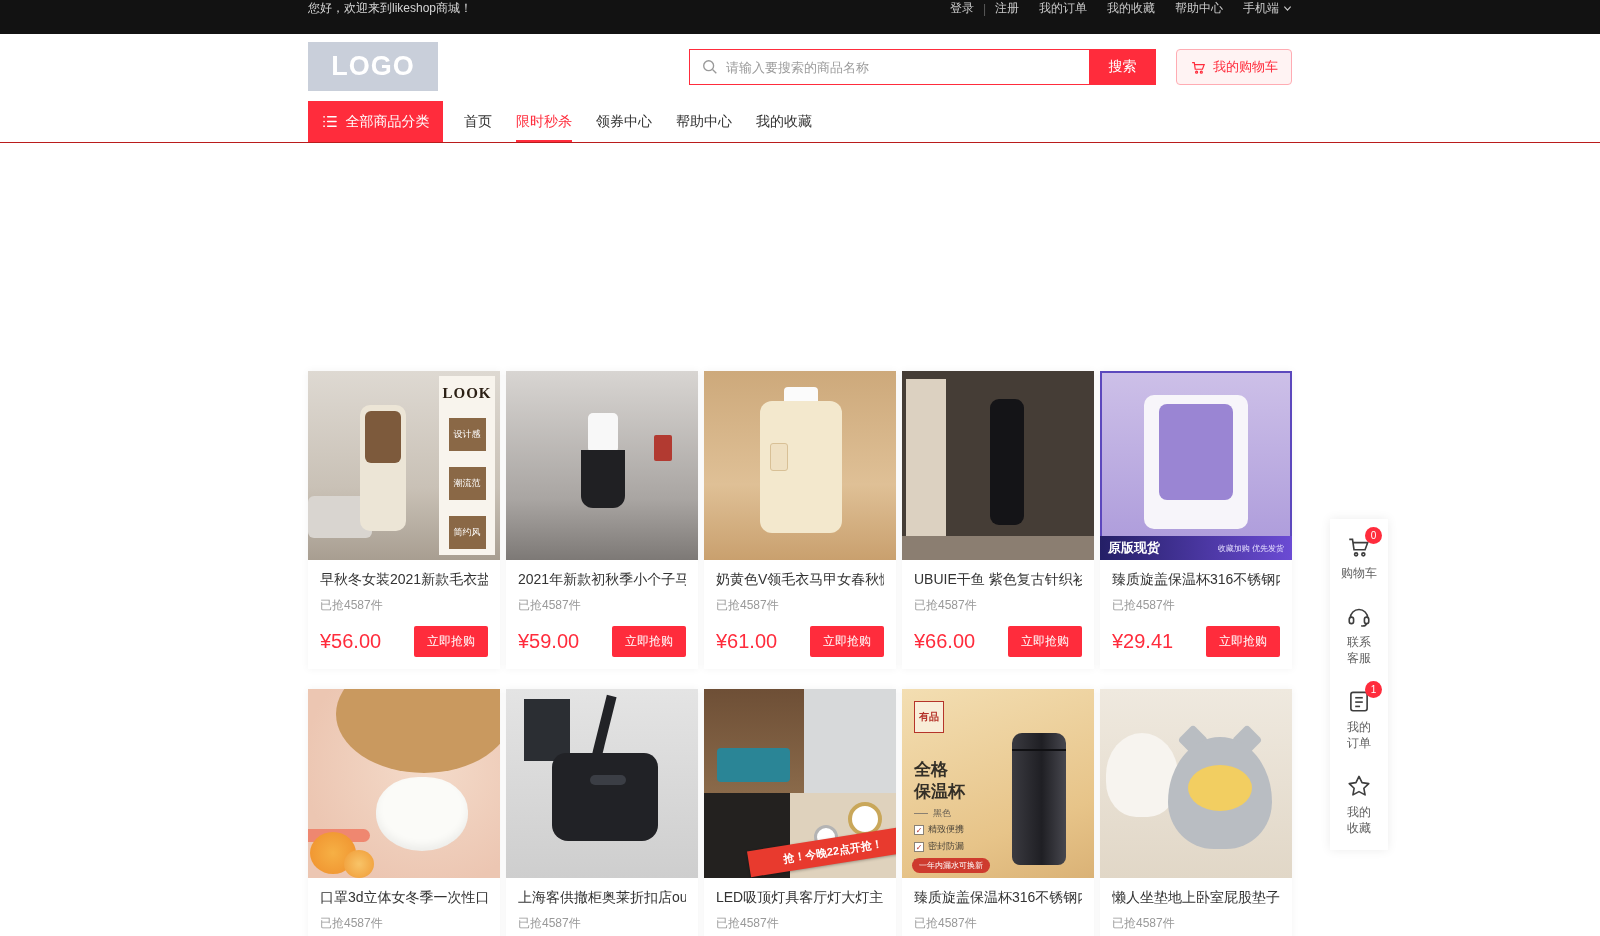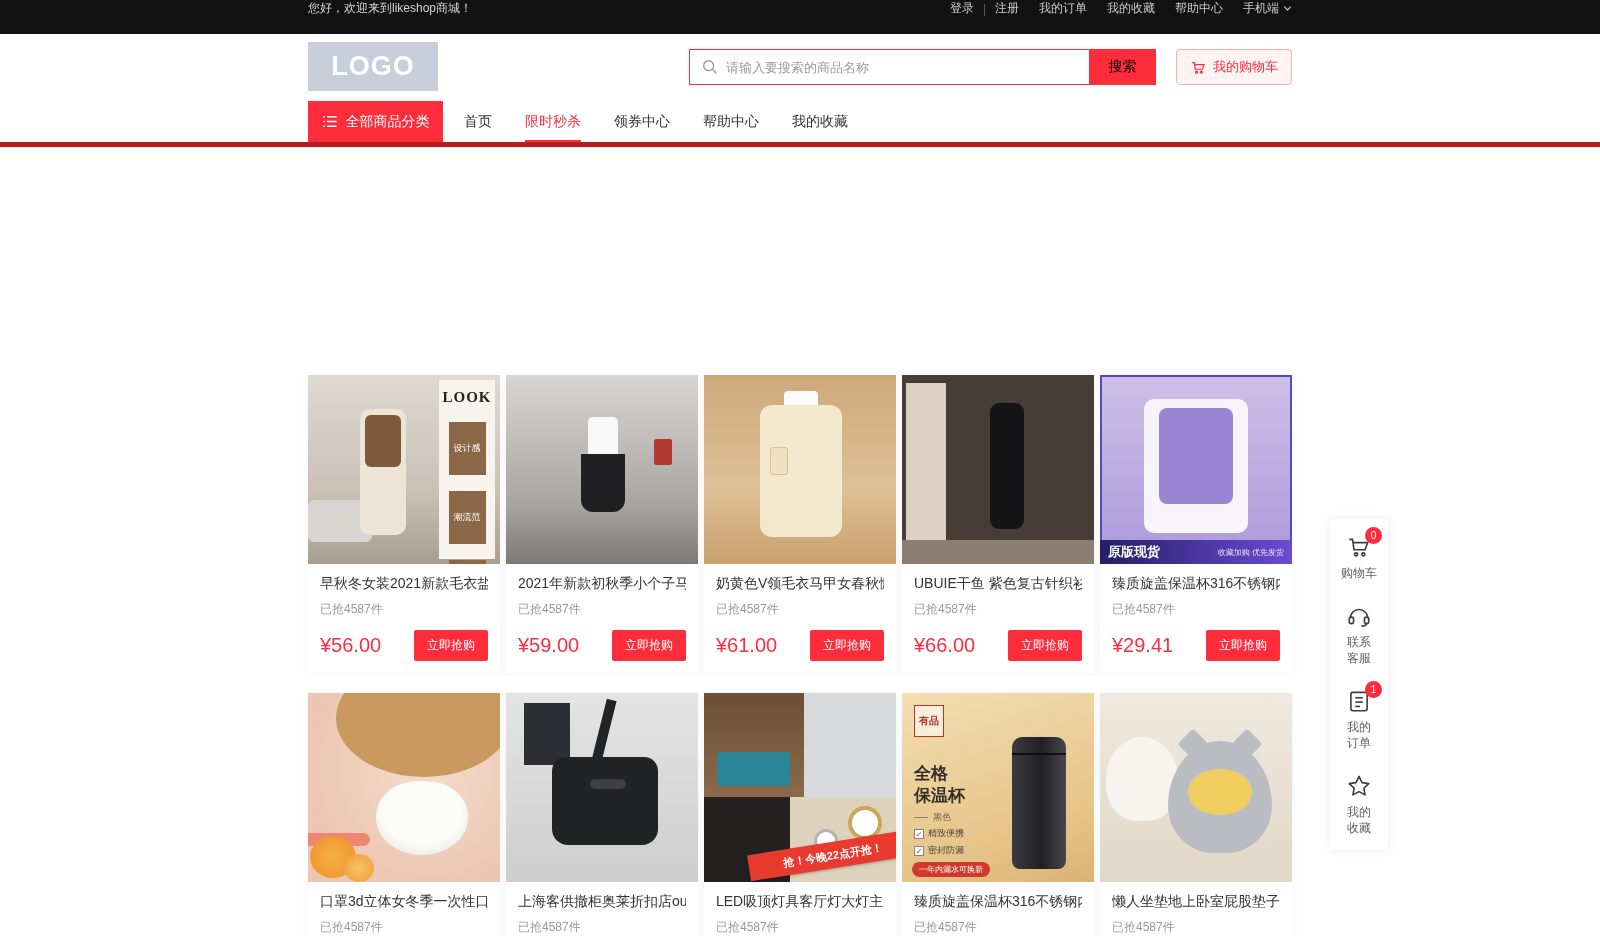--- a/index.html
+++ b/index.html
@@ -33,41 +33,41 @@
   .search-wrap { position:absolute; left:381px; top:15px; display:flex; height:36px; }
   .search-input-box { position:relative; }
   .search-input {
     width:400px; height:36px; border:1px solid #FF2C3C; border-right:none; outline:none;
     padding:0 10px 0 36px; font-size:13px; color:#333;
     font-family:"Liberation Sans","DejaVu Sans",sans-serif;
   }
   .search-input::placeholder { color:#9c9c9c; }
   .search-icon { position:absolute; left:12px; top:9px; width:18px; height:18px; color:#999; }
   .search-btn {
-    width:67px; height:36px; border:none; background:#FF2C3C; color:#000000; font-size:14px; cursor:pointer;
+    width:67px; height:36px; border:none; background:#FF2C3C; color:#ffffff; font-size:14px; cursor:pointer;
     font-family:Liberation Mono, monospace;
   }
   .cart-btn {
     position:absolute; right:0; top:15px; height:36px; width:116px;
     border:1px solid #ffacb3; background:#fff3f3; color:#FF2C3C; border-radius:4px;
     display:flex; align-items:center; justify-content:center; gap:6px; font-size:13px; cursor:pointer;
     font-family:"Liberation Sans","DejaVu Sans",sans-serif;
   }
   .cart-btn .icon16 { width:17px; height:17px; }
 
   
-  .navrow { border-bottom:5px solid #b91c1c; }
+  .navrow { border-bottom:1px solid #b91c1c; }
   .navrow .container { height:42px; }
   .cat-btn {
     position:absolute; left:0; top:1px; width:135px; height:41px; background:#FF2C3C; border:none;
     color:#fff; font-size:14px; display:flex; align-items:center; justify-content:center; gap:9px; cursor:pointer;
     font-family:"Liberation Sans","DejaVu Sans",sans-serif;
   }
   .cat-btn .icon16 { width:15px; height:15px; }
-  .nav-links { position:absolute; left:156px; top:0; height:42px; display:flex; gap:33px; }
+  .nav-links { position:absolute; left:156px; top:0; height:42px; display:flex; gap:24px; }
   .nav-item { font-size:14px; color:#333; line-height:42px; position:relative; cursor:pointer; }
   .nav-item.active { color:#FF2C3C; }
   .nav-item.active::after {
     content:""; position:absolute; left:0; right:0; bottom:0; height:2px; background:#FF2C3C;
   }
 
   
   .products {
     width:984px; margin:228px auto 0; display:flex; flex-wrap:wrap;
     justify-content:space-between; row-gap:20px;
@@ -85,21 +85,21 @@
   }
 
   
   .img-0 { background:linear-gradient(180deg,#ded9d2,#c9c1b6 62%,#a89e91); }
   .f0-sofa { position:absolute; left:0; bottom:22px; width:64px; height:42px; background:#d9d5d0; border-radius:6px; }
   .f0-body { position:absolute; left:52px; top:34px; width:46px; height:126px; background:#ece5d6; border-radius:10px; }
   .f0-vest { position:absolute; left:57px; top:40px; width:36px; height:52px; background:#7d5a3c; border-radius:6px; }
   .strip0 { position:absolute; right:5px; top:5px; bottom:5px; width:56px; background:#f8f4ed;
             display:flex; flex-direction:column; align-items:center; padding-top:9px; }
   .look-text { font-family:"Liberation Serif","DejaVu Serif",serif; font-weight:bold; font-size:15px; color:#2c2015; letter-spacing:1px; }
-  .strip-tag { margin-top:16px; background:#8a6846; color:#fff; font-size:9px; padding:20px 5px; white-space:nowrap; }
+  .strip-tag { margin-top:16px; background:#8a6846; color:#fff; font-size:9px; padding:10px 5px; white-space:nowrap; }
 
   .img-1 { background:linear-gradient(180deg,#d8d5d2,#a9a5a2 68%,#7d7976); }
   .f1-top { position:absolute; left:82px; top:42px; width:30px; height:40px; background:#f8f8f8; border-radius:5px; }
   .f1-skirt { position:absolute; left:75px; top:79px; width:44px; height:58px; background:#202023; border-radius:0 0 12px 12px; }
   .f1-case { position:absolute; right:26px; top:64px; width:18px; height:26px; background:#b23a31; border-radius:2px; }
 
   .img-2 { background:linear-gradient(180deg,#cda97b,#dfc096 60%,#c9a06e); }
   .f2-collar { position:absolute; left:80px; top:16px; width:34px; height:22px; background:#fbfbfb; border-radius:4px; }
   .f2-shirt { position:absolute; left:56px; top:30px; width:82px; height:132px; background:#f3e8cd; border-radius:12px; }
   .f2-cup { position:absolute; left:66px; top:72px; width:18px; height:28px; background:#efe0c2; border:1px solid #d8c096; border-radius:3px; }

